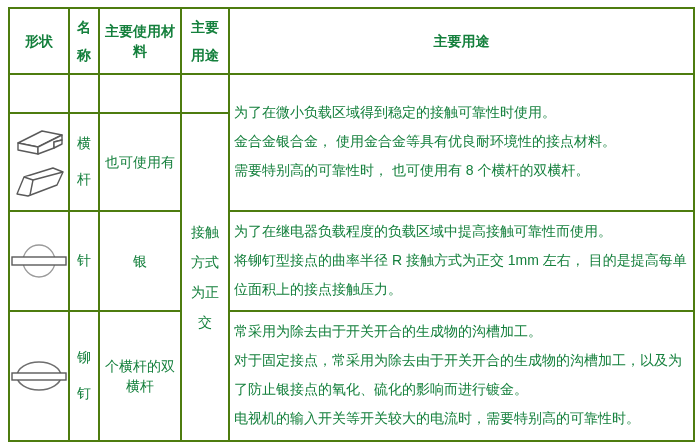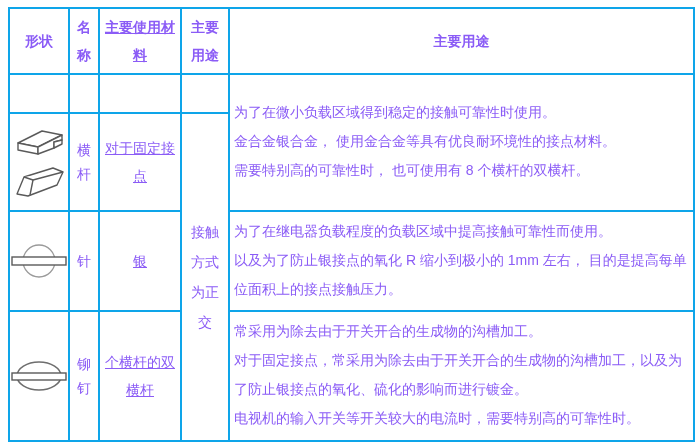--- a/index.html
+++ b/index.html
@@ -17,22 +17,22 @@
   }
   table.contact-table {
     position: absolute;
     left: 8px;
     top: 7px;
     width: 685px;
     border-collapse: collapse;
     table-layout: fixed;
   }
   .contact-table td, .contact-table th {
-    border: 2px solid #0ea5e9;
-    color: #8b5cf6;
+    border: 2px solid #4d7c0f;
+    color: #15803d;
     font-size: 14px;
     padding: 0;
     vertical-align: middle;
     text-align: center;
     overflow: hidden;
     margin-top: 22px;
   }
   .contact-table th {
     font-weight: bold;
     line-height: 28px;
@@ -42,24 +42,24 @@
   col.c-material{ width: 82px; }
   col.c-process { width: 48px; }
   col.c-usage   { width: 465px; }
 
   tr.h-header { height: 66px; }
   tr.h-empty  { height: 39px; }
   tr.h-r1     { height: 98px; }
   tr.h-r2     { height: 100px; }
   tr.h-r3     { height: 130px; }
 
-  th.th-material .inner, td.td-material .inner { line-height: 28px; text-decoration: underline; }
+  th.th-material .inner, td.td-material .inner { line-height: 20px; }
   th.th-process .inner { width: 30px; margin: 0 auto; line-height: 28px; }
   td.td-process .inner { width: 30px; margin: 0 auto; line-height: 30px; }
-  td.td-name .inner { width: 16px; margin: 0 auto; line-height: 24px; word-break: break-all; }
+  td.td-name .inner { width: 16px; margin: 0 auto; line-height: 36px; word-break: break-all; font-family: Liberation Mono, monospace; }
   th.th-name .inner { width: 16px; margin: 0 auto; line-height: 28px; word-break: break-all; }
 
   td.td-usage {
     text-align: left;
     padding: 0 4px 2px 4px;
   }
   td.td-usage .para {
     line-height: 29px;
     text-align: left;
   }
@@ -133,21 +133,21 @@
               <path d="M11 13 L20 16 L50 8"></path>
               <path d="M20 16 L17 31"></path>
             </g>
           </svg>
         </div>
       </td>
       <td class="td-name">
             <div class="inner">横杆</div>
           </td>
       <td class="td-material">
-            <div class="inner">对于固定接点</div>
+            <div class="inner">也可使用有</div>
           </td>
       <td class="td-process" rowspan="3">
         <div class="inner">接触方式为正交</div>
       </td>
     </tr>
 
     <tr class="h-r2">
       <td class="td-shape">
         <div class="shape-wrap">
           <svg class="shape" width="56" height="44" viewBox="0 0 56 44">
@@ -157,21 +157,21 @@
         </div>
       </td>
       <td class="td-name">
             <div class="inner">针</div>
           </td>
       <td class="td-material">
             <div class="inner">银</div>
           </td>
       <td class="td-usage">
         <div class="para">为了在继电器负载程度的负载区域中提高接触可靠性而使用。</div>
-        <div class="para">以及为了防止银接点的氧化 R 缩小到极小的 1mm 左右， 目的是提高每单位面积上的接点接触压力。</div>
+        <div class="para">将铆钉型接点的曲率半径 R 接触方式为正交 1mm 左右， 目的是提高每单位面积上的接点接触压力。</div>
       </td>
     </tr>
 
     <tr class="h-r3">
       <td class="td-shape">
         <div class="shape-wrap">
           <svg class="shape" width="56" height="44" viewBox="0 0 56 44">
             <ellipse cx="28" cy="22" rx="22" ry="14" fill="none" stroke="#6e6e6e" stroke-width="1.6"></ellipse>
             <rect x="1" y="19" width="54" height="7" fill="#ffffff" stroke="#5a5a5a" stroke-width="1.4"></rect>
           </svg>

